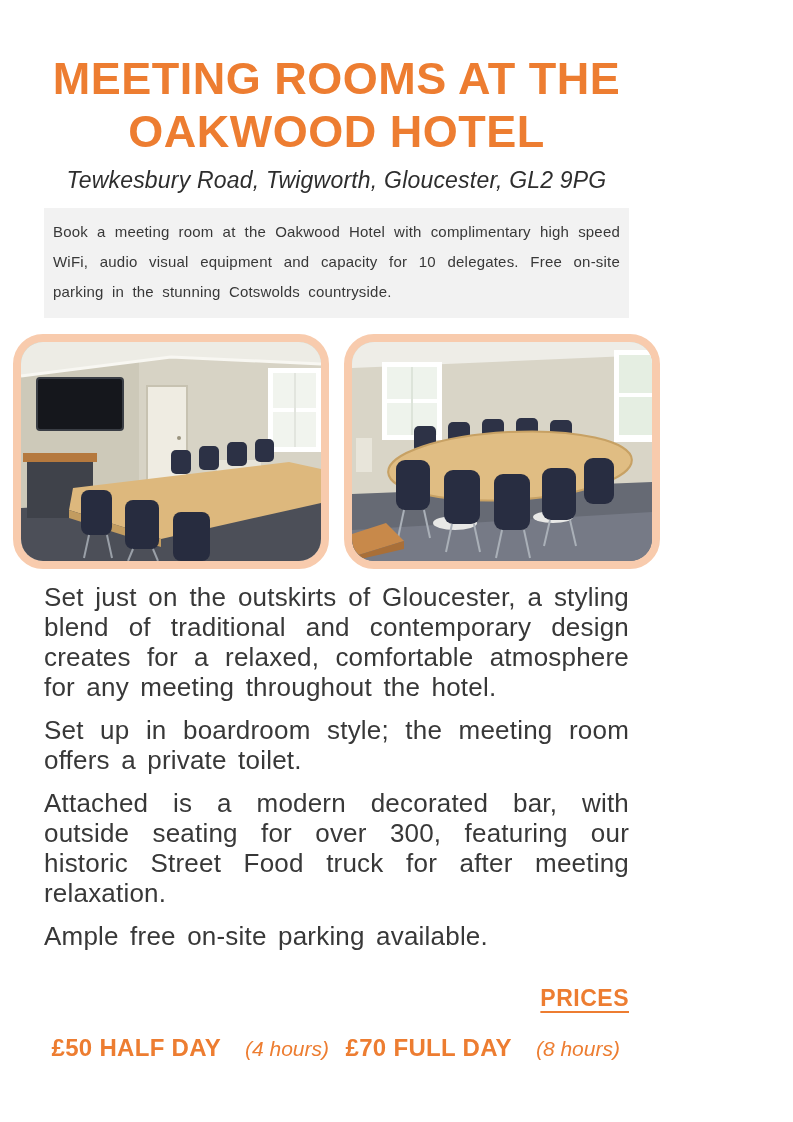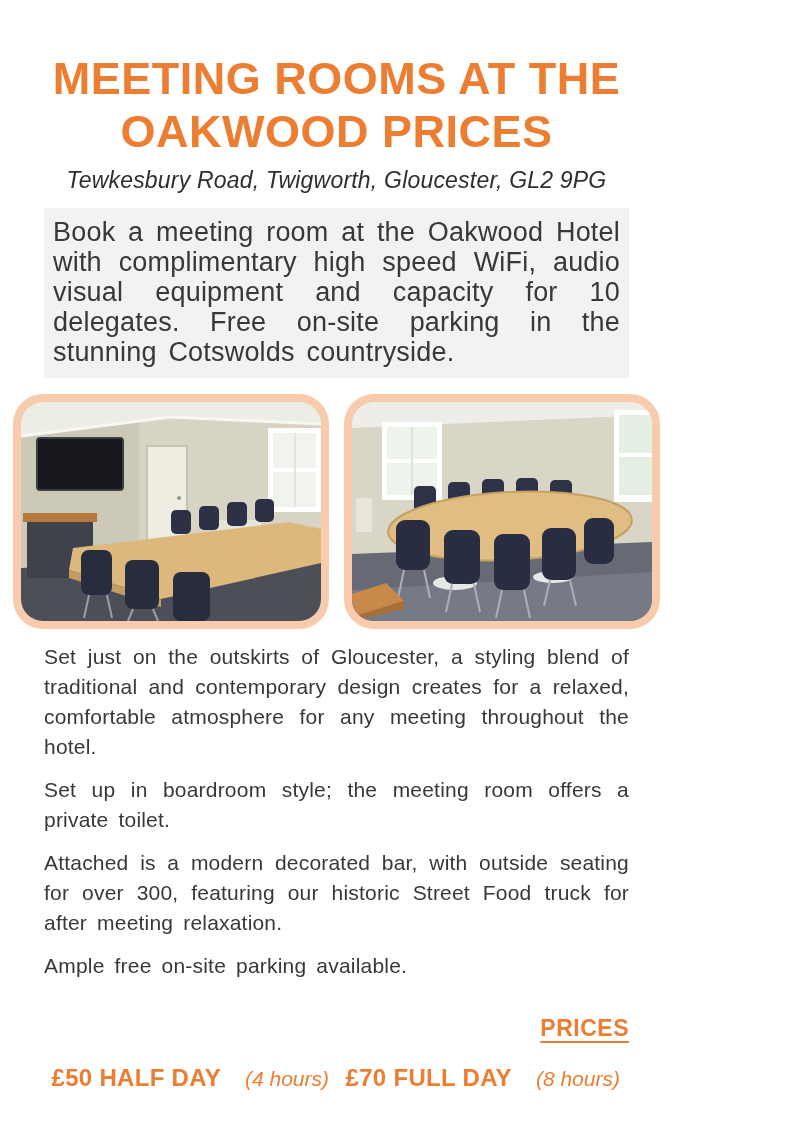--- a/index.html
+++ b/index.html
@@ -19,55 +19,55 @@
     margin:0;text-align:center;color:var(--accent-orange);
     font-size:45px;line-height:1.18;font-weight:700;letter-spacing:.5px;
   }
   .doc-title span{display:block;}
   .address-line{
     margin:9px 0 0;text-align:center;font-style:italic;
     font-size:23px;color:#2e2e2e;letter-spacing:.2px;
   }
   .intro-box{
     margin-top:14px;background:var(--intro-box-gray);
-    padding:9px 9px 11px;font-size:27px;line-height:30px;
+    padding:9px 9px 11px;font-size:15px;line-height:30px;
     text-align:justify;word-spacing:4px;letter-spacing:.2px;
   }
   .photo-row{margin-top:16px;display:flex;justify-content:center;gap:15px;}
   .photo-frame{
     width:316px;height:235px;border:8px solid var(--photo-border-peach);
     border-radius:30px;overflow:hidden;background:#ddd9cc;flex:0 0 auto;
   }
   .photo-frame svg{display:block;width:100%;height:100%;}
   .section-heading{
     margin:26px 0 6px;text-align:center;color:var(--accent-orange);
     font-size:24px;font-weight:700;letter-spacing:.3px;
   }
   .bodytext p{
-    margin:13px 0 0;font-size:21px;line-height:30px;
+    margin:13px 0 0;font-size:26px;line-height:30px;
     text-align:justify;word-spacing:4px;letter-spacing:.2px;hyphens:manual;
   }
   .prices-heading{margin-top:34px;text-align:right;}
   .prices-heading span{
     color:var(--accent-orange);font-size:23px;font-weight:700;letter-spacing:.5px;
     text-decoration:underline;text-decoration-thickness:2px;text-underline-offset:5px;
   }
   .price-row{display:flex;margin-top:22px;}
   .price-item{flex:1 1 50%;text-align:center;color:var(--accent-orange);white-space:nowrap;}
   .price-label{font-size:24px;font-weight:700;letter-spacing:.3px;}
   .price-note{font-size:21px;font-style:italic;font-weight:400;margin-left:24px;}
 </style>
 </head>
 <body>
 
 <div class="page">
 
   <h1 class="doc-title">
     <span>MEETING ROOMS AT THE</span>
-    <span>OAKWOOD PRICES</span>
+    <span>OAKWOOD HOTEL</span>
   </h1>
 
   <p class="address-line">Tewkesbury Road, Twigworth, Gloucester, GL2 9PG</p>
 
   <div class="intro-box">Book a meeting room at the Oakwood Hotel with complimentary high speed WiFi, audio visual equipment and capacity for 10 delegates. Free on-site parking in the stunning Cotswolds countryside.</div>
 
   <div class="photo-row">
 
     <div class="photo-frame" role="img" aria-label="Meeting room with wall-mounted TV, door, window, boardroom table with navy chairs and dark sideboard">
       <svg viewBox="0 0 300 219" preserveAspectRatio="none">

